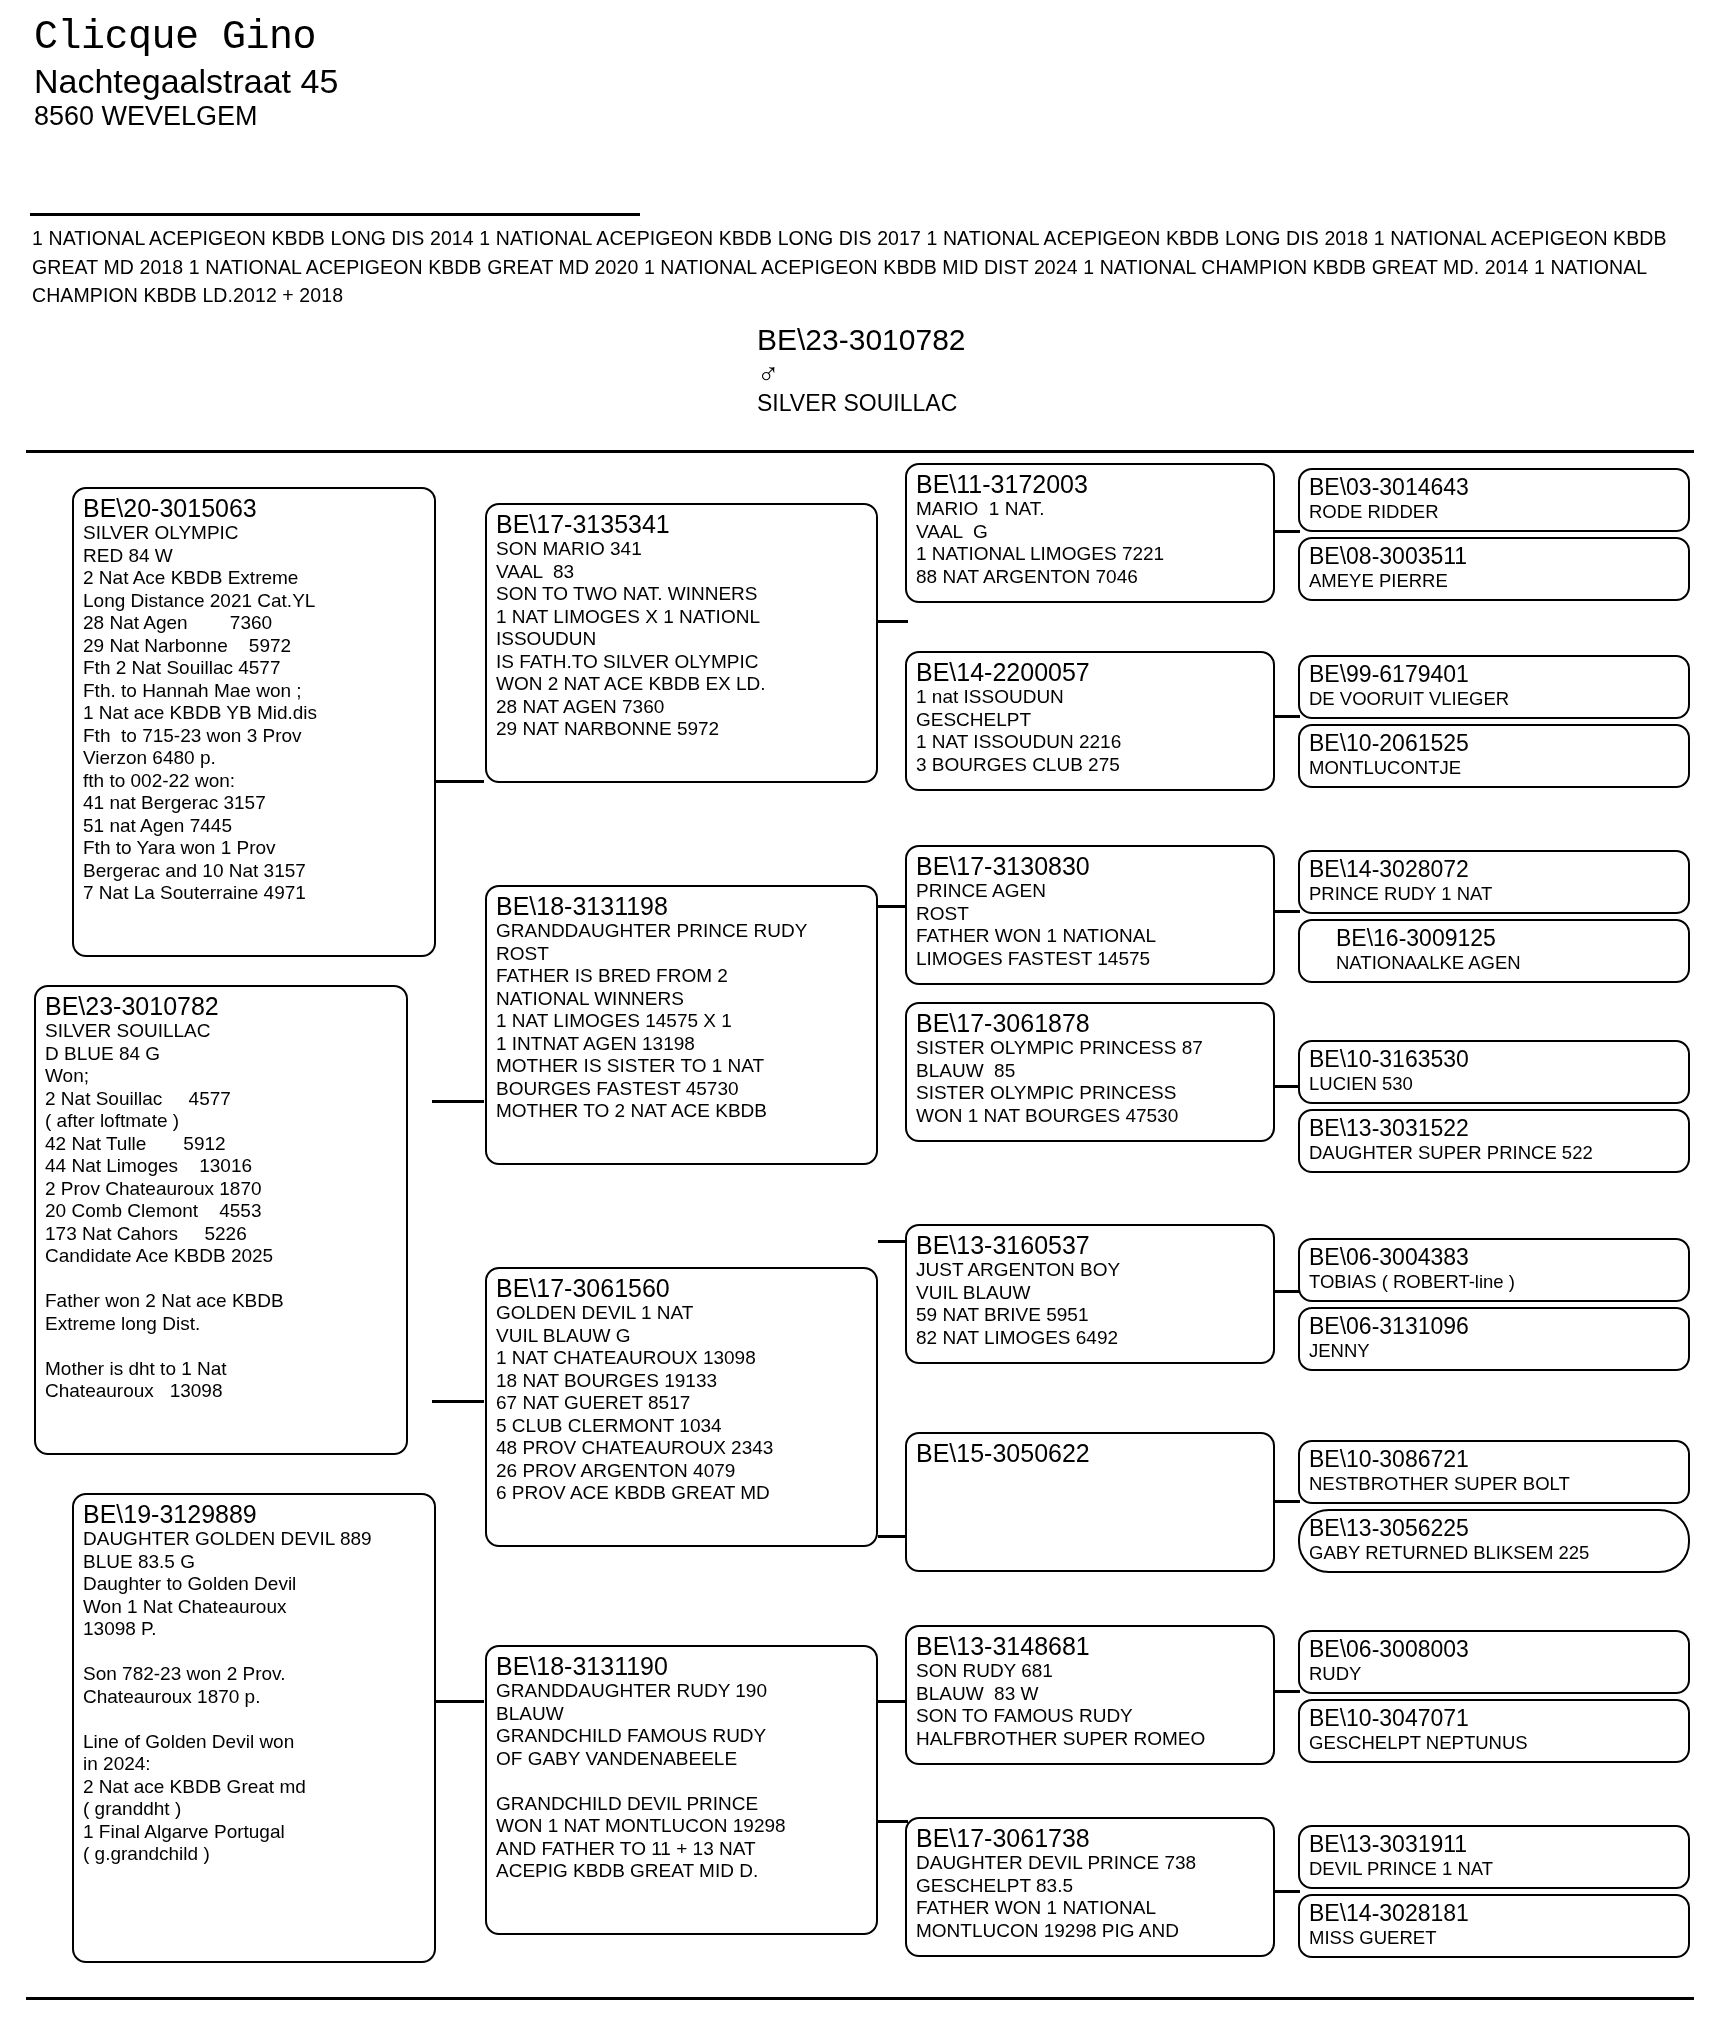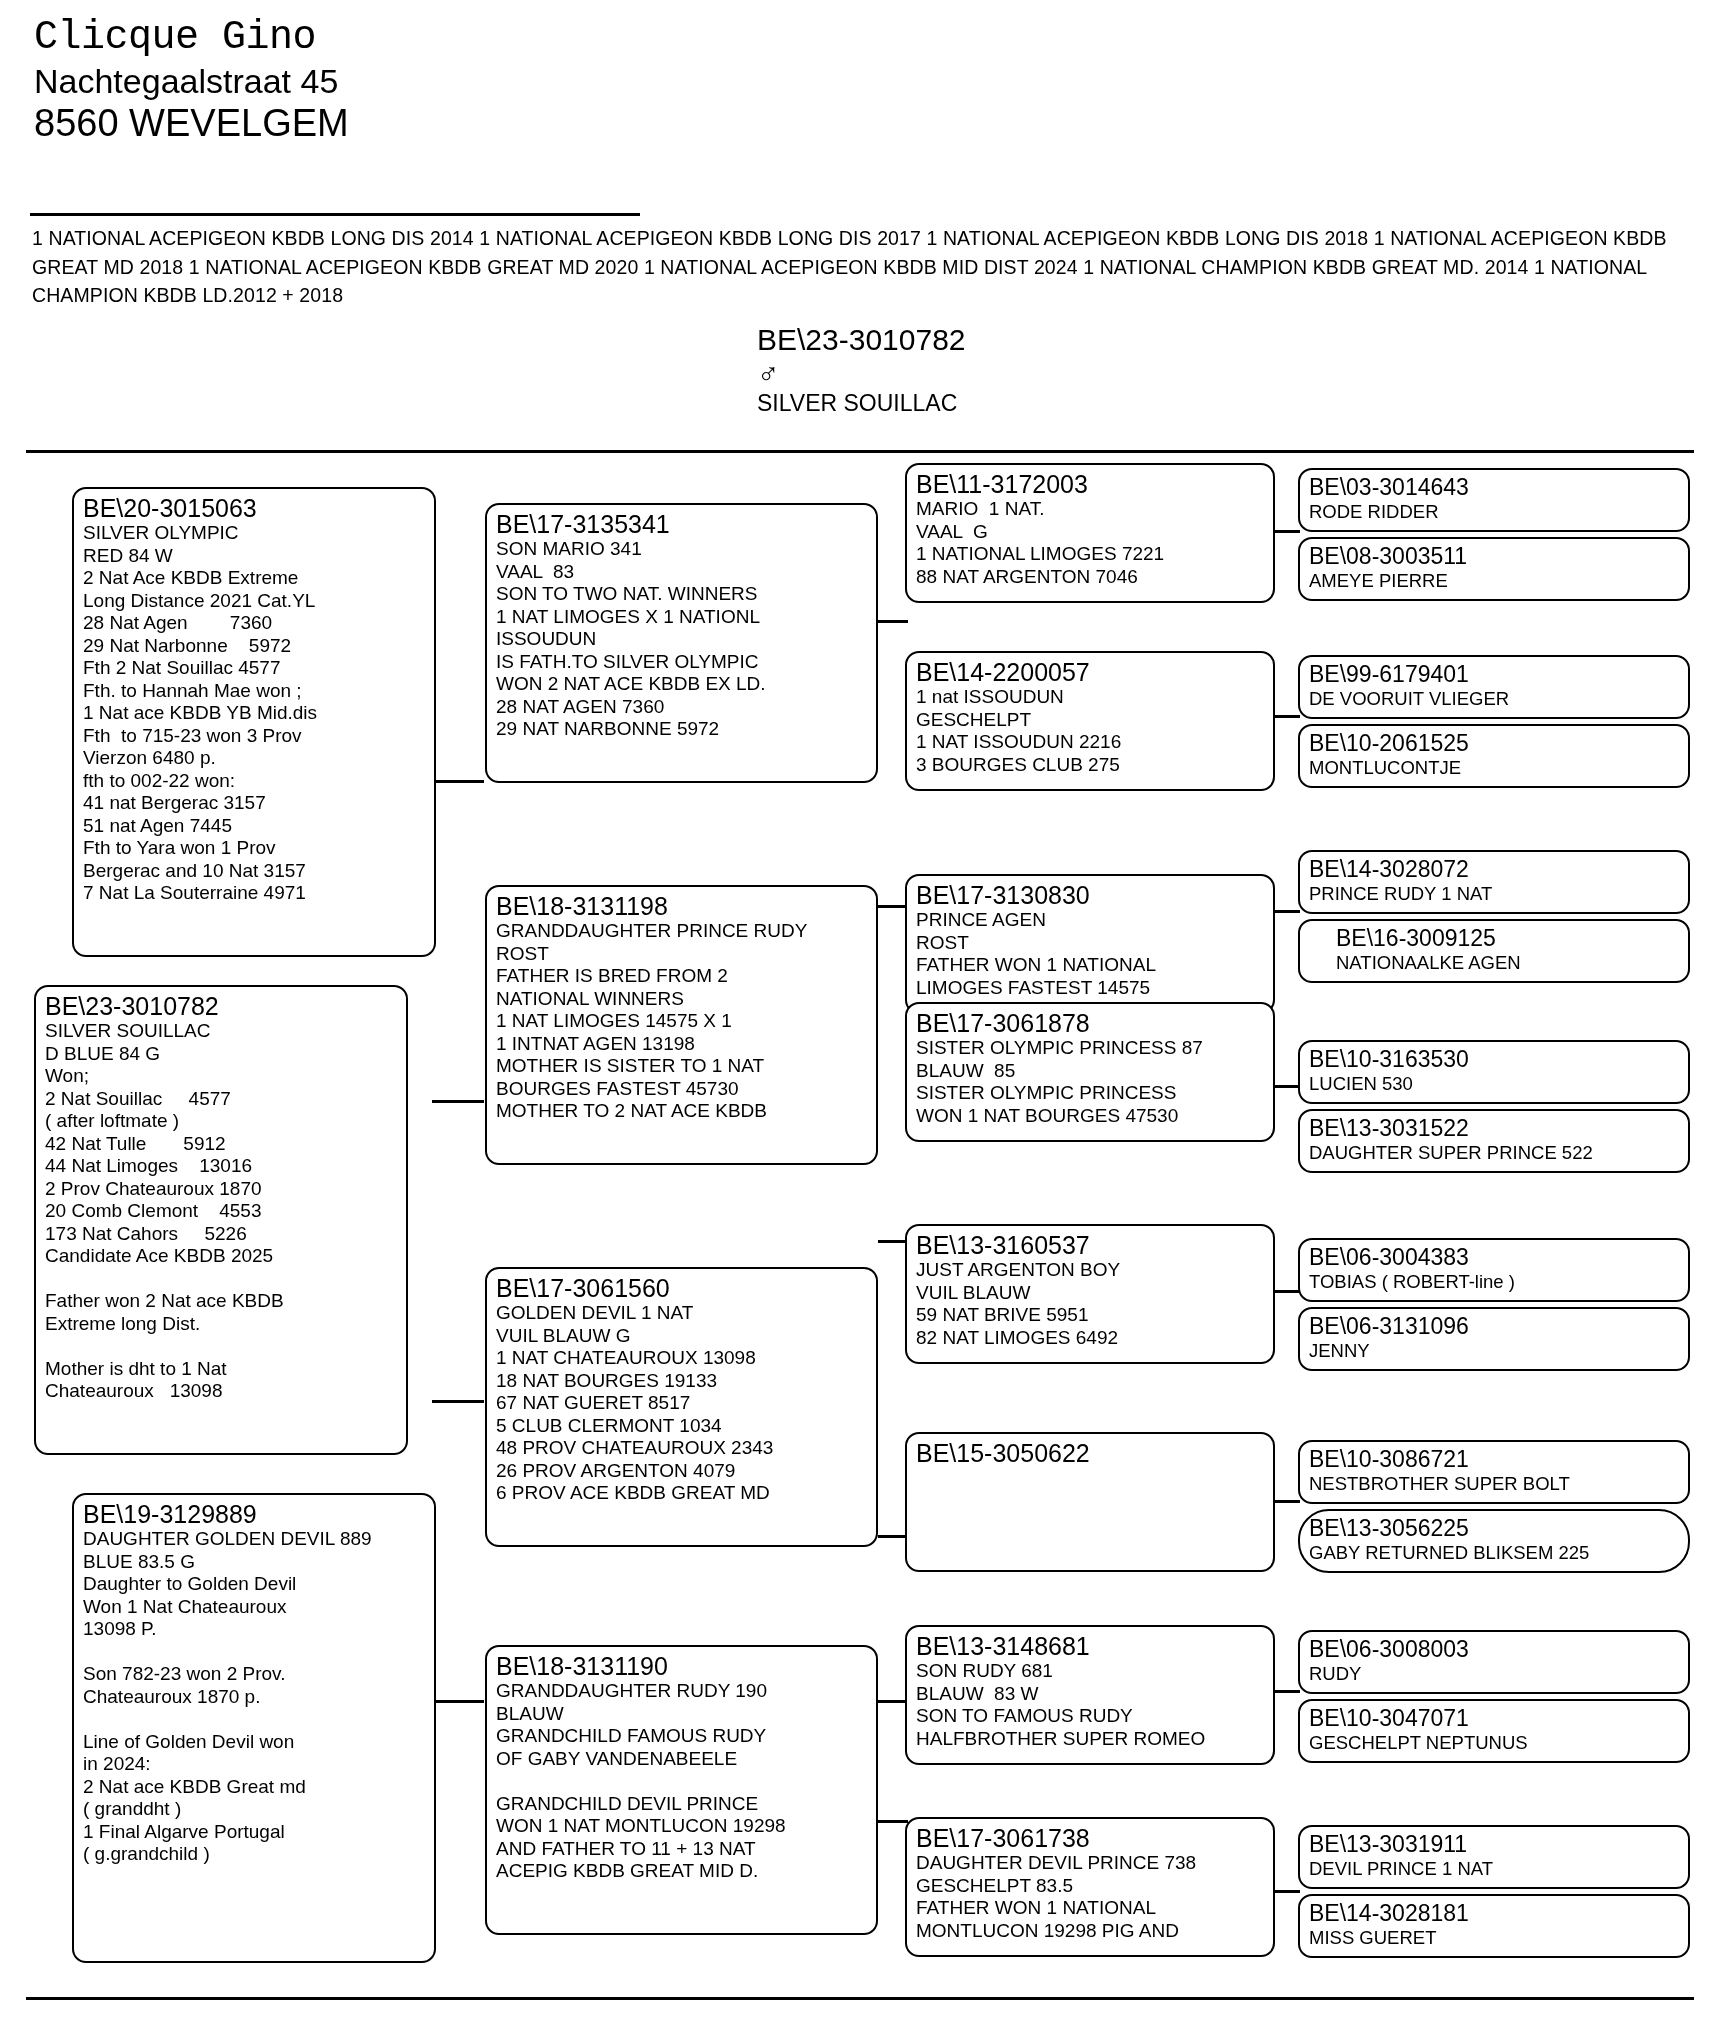--- a/index.html
+++ b/index.html
@@ -16,21 +16,21 @@
   .page { position: relative; width: 1720px; height: 2018px; padding: 0; }
 
   
   .owner {
     position: absolute;
     left: 34px; top: 14px;
     line-height: 1.18;
   }
   .owner .line1 { font-size: 40px; letter-spacing: -0.5px; font-family: Liberation Mono, monospace; }
   .owner .line2 { font-size: 34px; }
-  .owner .line3 { font-size: 38px; }
+  .owner .line3 { font-size: 27px; }
 
   .rule-short {
     position: absolute;
     left: 30px; top: 213px;
     width: 610px; height: 3px;
     background: #000;
   }
   .palmares {
     position: absolute;
     left: 32px; top: 224px;
@@ -271,21 +271,21 @@
 
   <div class="box" style="left:905px; top:651px; width:370px; height:140px;">
     <div class="id">BE\14-2200057</div>
 
     <div class="body">1 nat ISSOUDUN
 GESCHELPT
 1 NAT ISSOUDUN 2216
 3 BOURGES CLUB 275</div>
   </div>
 
-  <div class="box" style="left:905px; top:845px; width:370px; height:140px;margin-top:29px;">
+  <div class="box" style="left:905px; top:845px; width:370px; height:140px;">
     <div class="id">BE\17-3130830</div>
 
     <div class="body">PRINCE AGEN
 ROST
 FATHER WON 1 NATIONAL
 LIMOGES FASTEST 14575</div>
   </div>
 
   <div class="box" style="left:905px; top:1002px; width:370px; height:140px;">
     <div class="id">BE\17-3061878</div>

